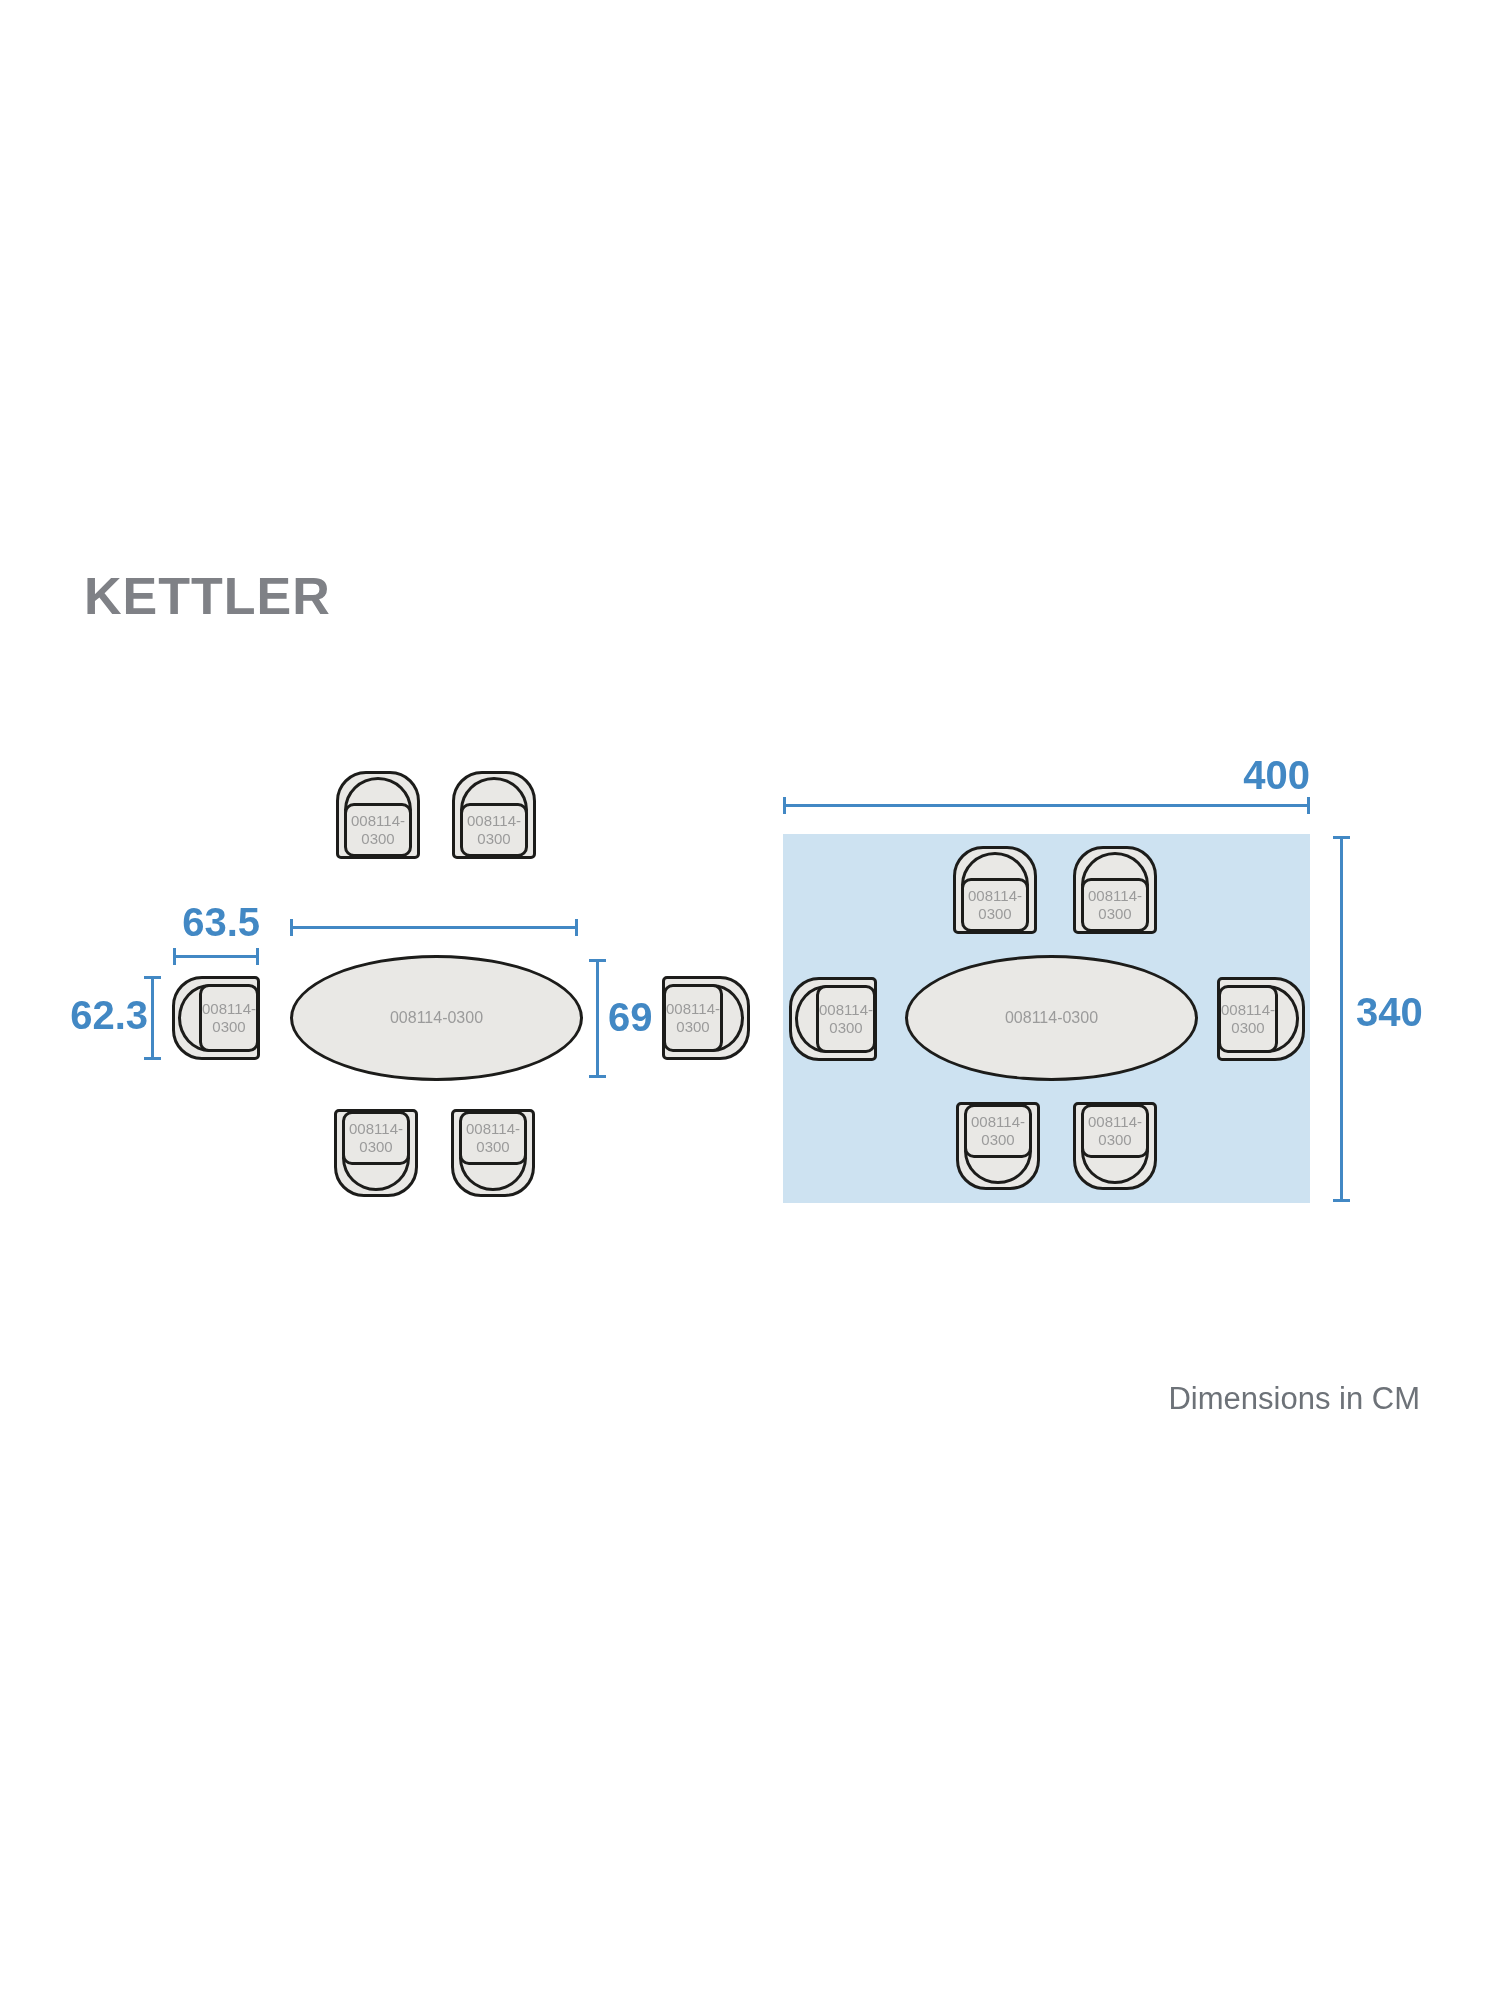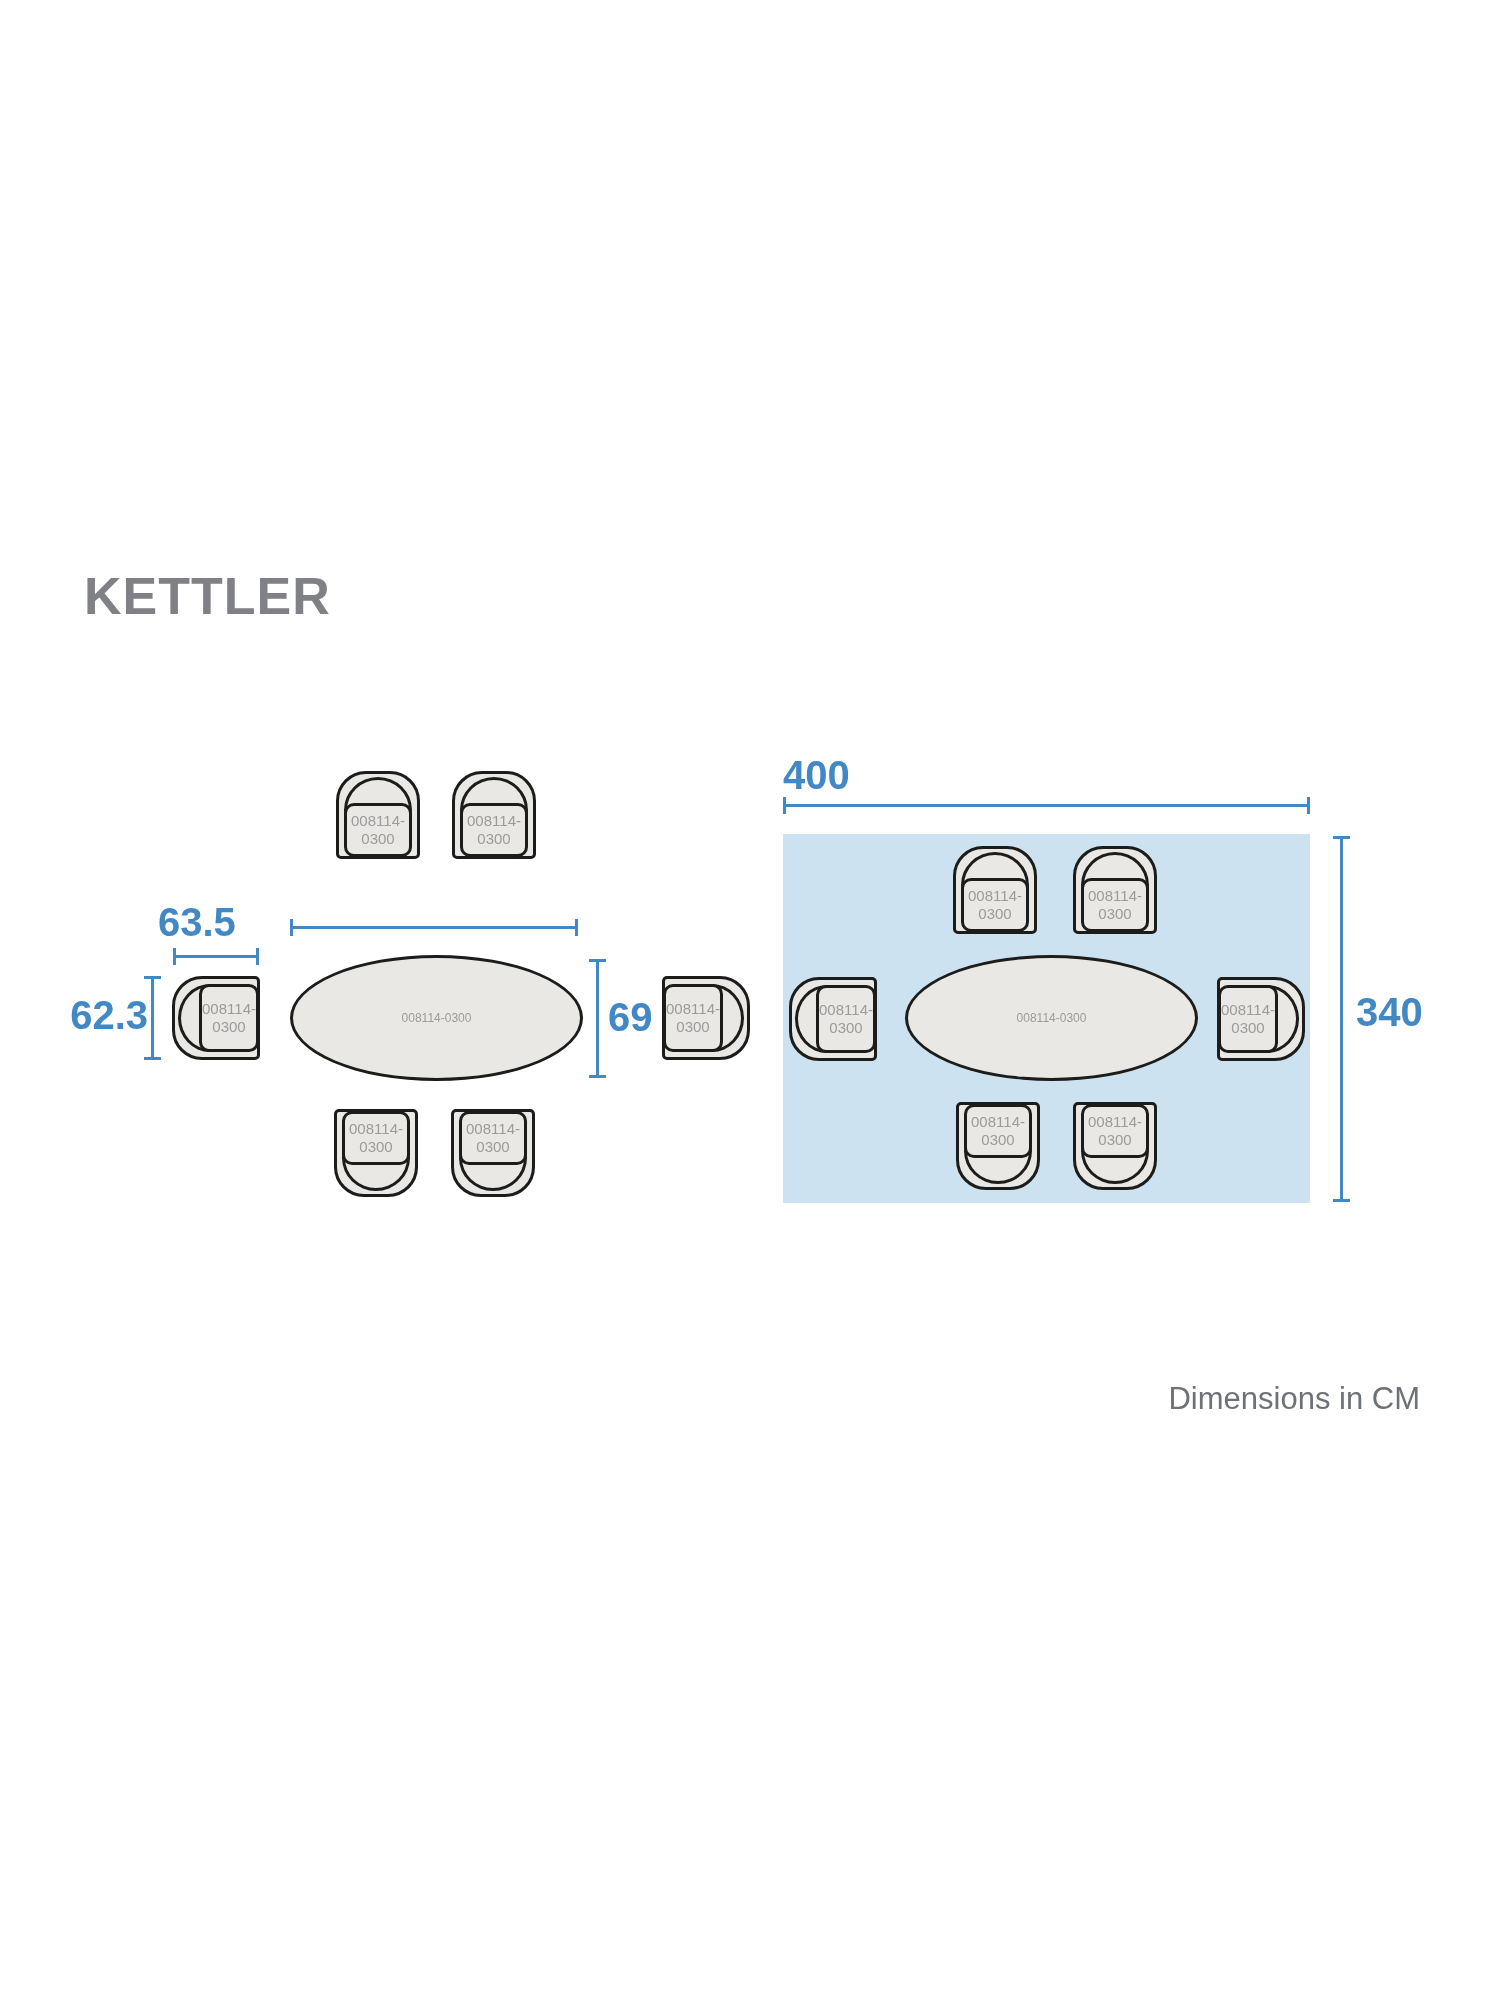--- a/index.html
+++ b/index.html
@@ -56,42 +56,42 @@
   .code{font-size:15px;line-height:1.18;color:var(--code-gray);}
   .code b{display:block;font-weight:400;}
 
   
   .table-oval{
     position:absolute;width:293px;height:126px;
     background:var(--furniture-fill);border:3px solid var(--outline-dark);
     border-radius:50%;
     display:flex;align-items:center;justify-content:center;
   }
-  .table-oval .code-one{font-size:12px;color:var(--code-gray);}
+  .table-oval .code-one{font-size:16px;color:var(--code-gray);}
 
   
   .area{
     position:absolute;left:783px;top:834px;width:527px;height:369px;
     background:var(--area-fill);
   }
 
   
   .dim-h{position:absolute;height:3px;background:var(--dimension-blue);}
   .dim-h i{position:absolute;width:3px;height:17px;top:-7px;background:var(--dimension-blue);}
   .dim-h .t-l{left:0;}
   .dim-h .t-r{right:0;}
   .dim-v{position:absolute;width:3px;background:var(--dimension-blue);}
   .dim-v i{position:absolute;height:3px;width:17px;left:-7px;background:var(--dimension-blue);}
   .dim-v .t-t{top:0;}
   .dim-v .t-b{bottom:0;}
   .dim-label{
     position:absolute;color:var(--dimension-blue);
     font-size:40px;font-weight:600;line-height:1.05;
   }
-  .tc{text-align:left;}
+  .tc{text-align:right;}
   .tr{text-align:right;}
 
   
   .footer-text{
     position:absolute;top:1381px;font-size:31px;color:var(--footer-gray);
   }
   .footer-title{left:117px;}
   .footer-note{right:80px;}
 </style>
 </head>

